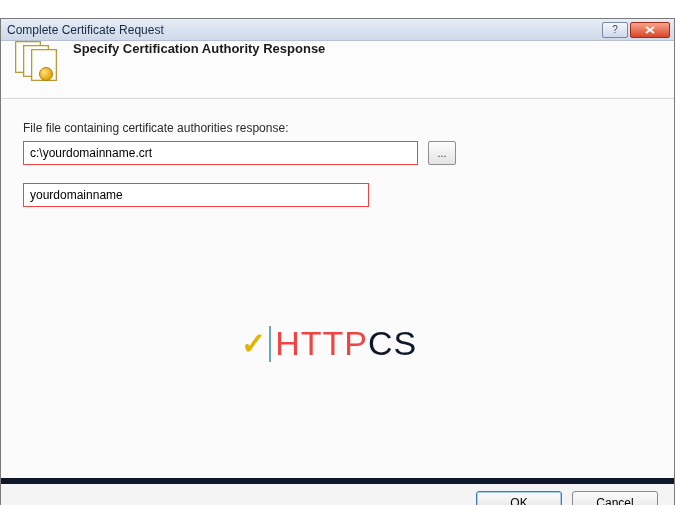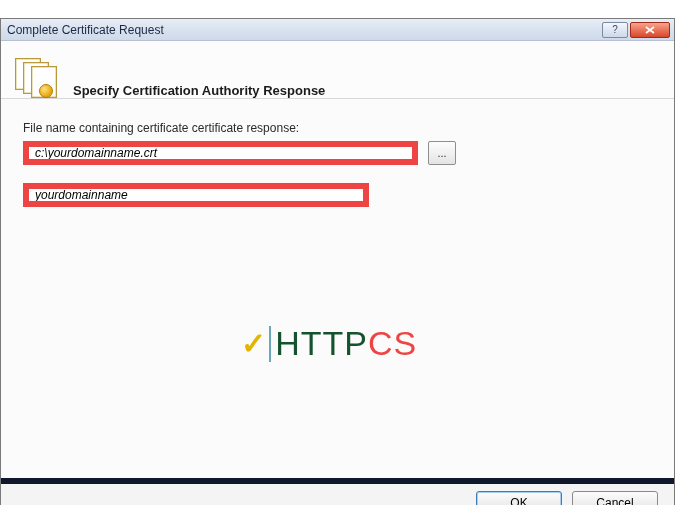--- a/index.html
+++ b/index.html
@@ -59,21 +59,21 @@
     color: #fff;
     font-weight: bold;
     width: 40px;
   }
   .winbtn.close svg { display: block; }
   .header-band {
     height: 58px;
     background: #fcfcfc;
     border-bottom: 1px solid #d8d8d8;
     display: flex;
-    align-items: flex-end;
+    align-items: flex-start;
     padding: 0 14px;
   }
   .header-band .cert-icon {
     width: 44px;
     height: 40px;
     margin-right: 14px;
     position: relative;
   }
   .cert-page {
     position: absolute;
@@ -114,26 +114,25 @@
   .field-label {
     margin-bottom: 6px;
   }
   .field-row {
     display: flex;
     align-items: center;
     margin-bottom: 18px;
   }
   input.textbox {
     height: 24px;
-    border: 6px solid #ef4444;
+    border: 1px solid #ef4444;
     padding: 2px 6px;
     font-family: inherit;
     font-size: 12px;
     background: #fff;
-    font-style: italic;
   }
   .file-input { width: 395px; }
   .friendly-input { width: 346px; }
   .browse-btn {
     width: 28px;
     height: 24px;
     margin-left: 10px;
     border: 1px solid #8e8e8e;
     background: linear-gradient(to bottom, #fdfdfd, #e4e4e4);
     border-radius: 2px;
@@ -157,22 +156,22 @@
   }
   .watermark .check {
     color: #e5b400;
     font-size: 30px;
     margin-right: 2px;
     font-weight: bold;
   }
   .watermark .bar {
     width: 2px; height: 36px; background: #6aa8b8; margin-right: 4px;
   }
-  .watermark .http { color: #14532d; }
-  .watermark .cs { color: #ef4444; }
+  .watermark .http { color: #ef4444; }
+  .watermark .cs { color: #0f172a; }
   .footer {
     height: 44px;
     border-top: 6px solid #0f172a;
     background: #f4f4f4;
     display: flex;
     justify-content: flex-end;
     align-items: center;
     padding: 0 16px;
     gap: 10px;
   }
@@ -215,21 +214,21 @@
       <div class="cert-page p1"></div>
       <div class="cert-page p2"></div>
       <div class="cert-page p3"></div>
       <div class="cert-seal"></div>
     </div>
     <div class="header-title">Specify Certification Authority Response</div>
   </div>
 
   <div class="content">
 
-    <div class="field-label">File name containing certificate certificate response:</div>
+    <div class="field-label">File file containing certificate authorities response:</div>
     <div class="field-row">
       <input type="text" class="textbox file-input" value="c:\yourdomainname.crt" style="">
       <div class="browse-btn">
         <span>...</span>
       </div>
     </div>
 
     <div class="field-row">
       <input type="text" class="textbox friendly-input" value="yourdomainname" style="">
     </div>

